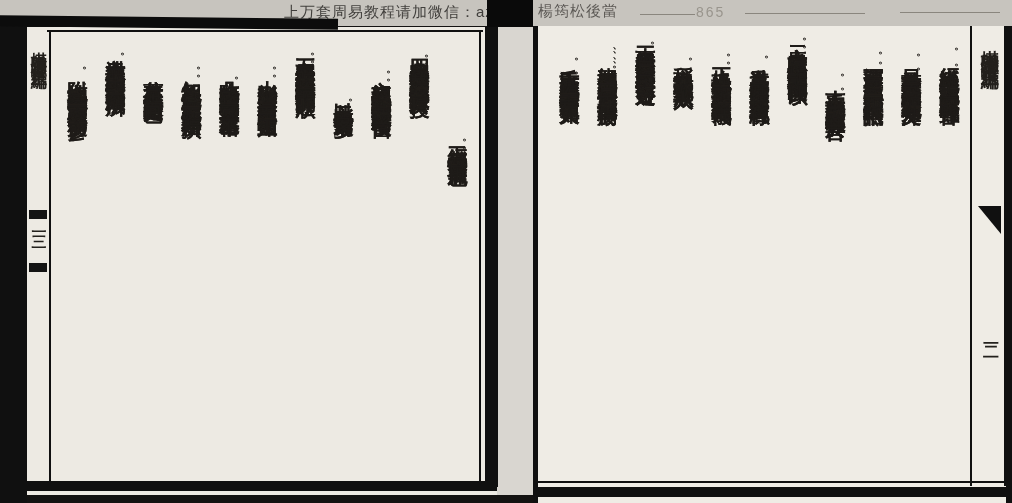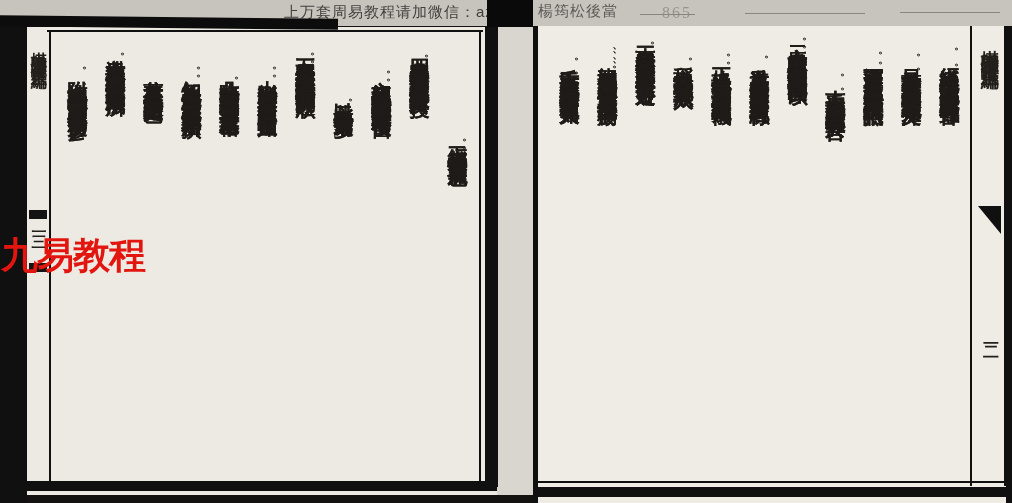--- a/index.html
+++ b/index.html
@@ -3,21 +3,21 @@
 <meta charset="utf-8">
 <style>
   html,body{margin:0;padding:0;background:#000;}
   .screen{position:relative;width:1012px;height:503px;background:#131211;overflow:hidden;
           font-family:"Liberation Serif",serif;}
   
   .banner{position:absolute;left:0;top:0;width:1012px;height:26px;background:#c7c4be;
           font-family:"Liberation Sans",sans-serif;}
   .banner-left{position:absolute;left:284px;top:3px;font-size:15px;color:#413f3c;letter-spacing:1px;white-space:nowrap;}
   .banner-right{position:absolute;left:538px;top:2px;font-size:15px;color:#5c5955;letter-spacing:1px;white-space:nowrap;}
-  .banner-faint{position:absolute;left:662px;top:4px;font-size:16px;color:#99958d;letter-spacing:2px;font-family:Liberation Serif, serif;}
+  .banner-faint{position:absolute;left:696px;top:4px;font-size:14px;color:#99958d;letter-spacing:2px;}
   .censor-box{position:absolute;left:487px;top:0;width:46px;height:27px;background:#0a0a0a;}
   .banner-bar{position:absolute;left:-6px;top:17px;width:344px;height:11px;background:#0c0c0c;transform:rotate(0.6deg);}
   .scratch{position:absolute;height:1px;background:#8a867e;}
   
   .gap{position:absolute;left:494px;top:24px;width:42px;height:471px;background:#d9d6d0;}
   .page{position:absolute;background:#efece5;color:#1e1b18;}
   .page-left{left:27px;top:27px;width:470px;height:468px;background:#edeae3;}
   .page-right{left:533px;top:22px;width:475px;height:481px;}
   .edge{position:absolute;background:#101010;}
   
@@ -119,15 +119,14 @@
     <span class="banner-left">上万套周易教程请加微信：azh996</span>
     <span class="banner-right">楊筠松後當</span>
     <span class="banner-faint">865</span>
     <div class="scratch" style="left:640px;top:14px;width:55px;"></div>
     <div class="scratch" style="left:745px;top:13px;width:120px;"></div>
     <div class="scratch" style="left:900px;top:12px;width:100px;"></div>
   </div>
   <div class="censor-box"></div>
   <div class="banner-bar"></div>
 
-  <div class="watermark" style="color: rgb(226, 21, 15);">九易教程</div>
 
 </div>
 
 </body></html>

